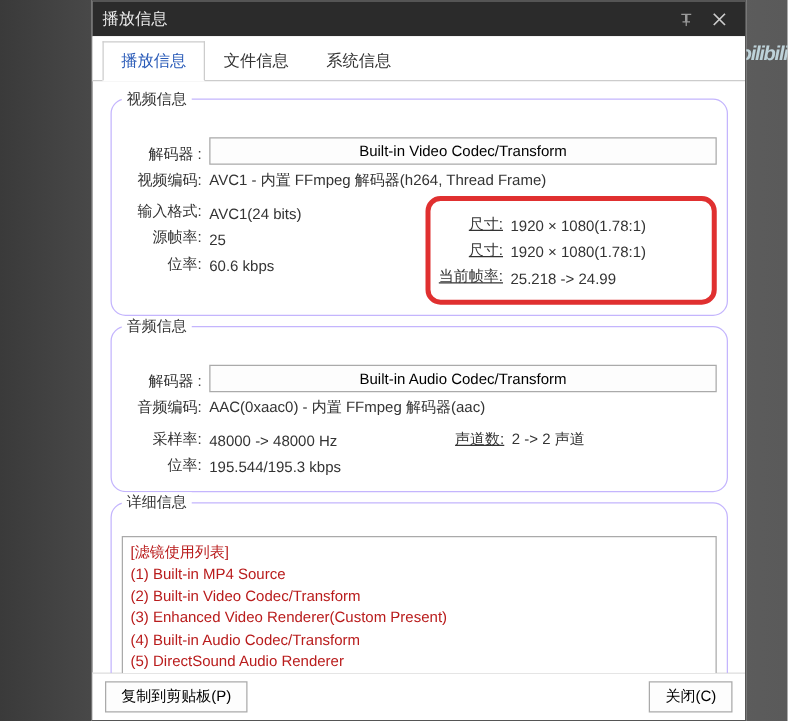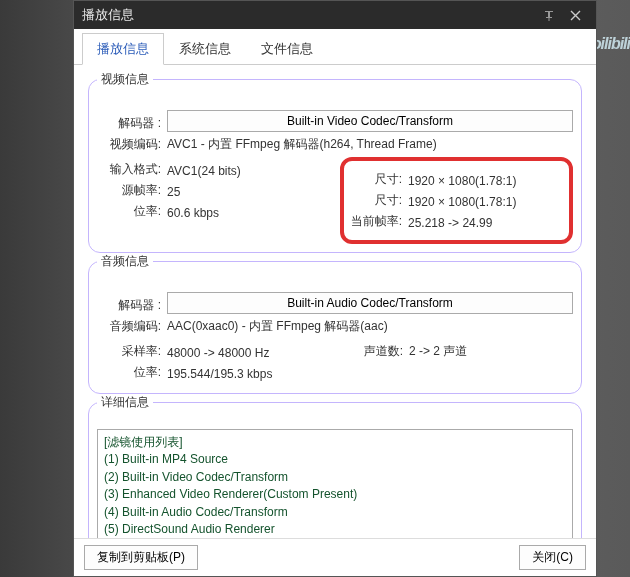--- a/index.html
+++ b/index.html
@@ -104,20 +104,21 @@
     width: 70px;
     text-align: right;
     padding-right: 6px;
     color: #333;
   }
   .label2 {
     width: 64px;
     text-align: right;
     padding-right: 6px;
     color: #333;
+    text-decoration: underline;
   }
   .value {
     color: #333;
   }
   .btn-wide {
     flex: 1;
     border: 1px solid #aaa;
     background: #fdfdfd;
     padding: 3px 0;
     text-align: center;
@@ -132,21 +133,21 @@
   .highlight-box {
     border: 4px solid #e03030;
     border-radius: 12px;
     padding: 6px 8px 6px 0;
   }
   .listbox {
     border: 1px solid #aaa;
     padding: 4px 6px;
     font-size: 12px;
     line-height: 1.45;
-    color: #14532d;
+    color: #b91c1c;
     background: #fff;
   }
   .footer {
     display: flex;
     align-items: center;
     padding: 6px 10px;
     border-top: 1px solid #ddd;
     background: #fff;
   }
   .footer .btn {
@@ -180,22 +181,22 @@
     </div>
     <div class="ctrl">
       <svg width="11" height="11" viewBox="0 0 11 11">
           <path d="M1 1l9 9M10 1l-9 9" stroke="#ccc" stroke-width="1.4"></path>
         </svg>
     </div>
   </div>
 
   <div class="tabs">
     <div class="tab active">播放信息</div>
+    <div class="tab">文件信息</div>
     <div class="tab">系统信息</div>
-    <div class="tab">文件信息</div>
   </div>
 
   <div class="content">
 
     <div class="group">
       <div class="group-title">视频信息</div>
 
       <div class="row">
         <div class="label">解码器 :</div>
         <div class="btn-wide">Built-in Video Codec/Transform</div>

